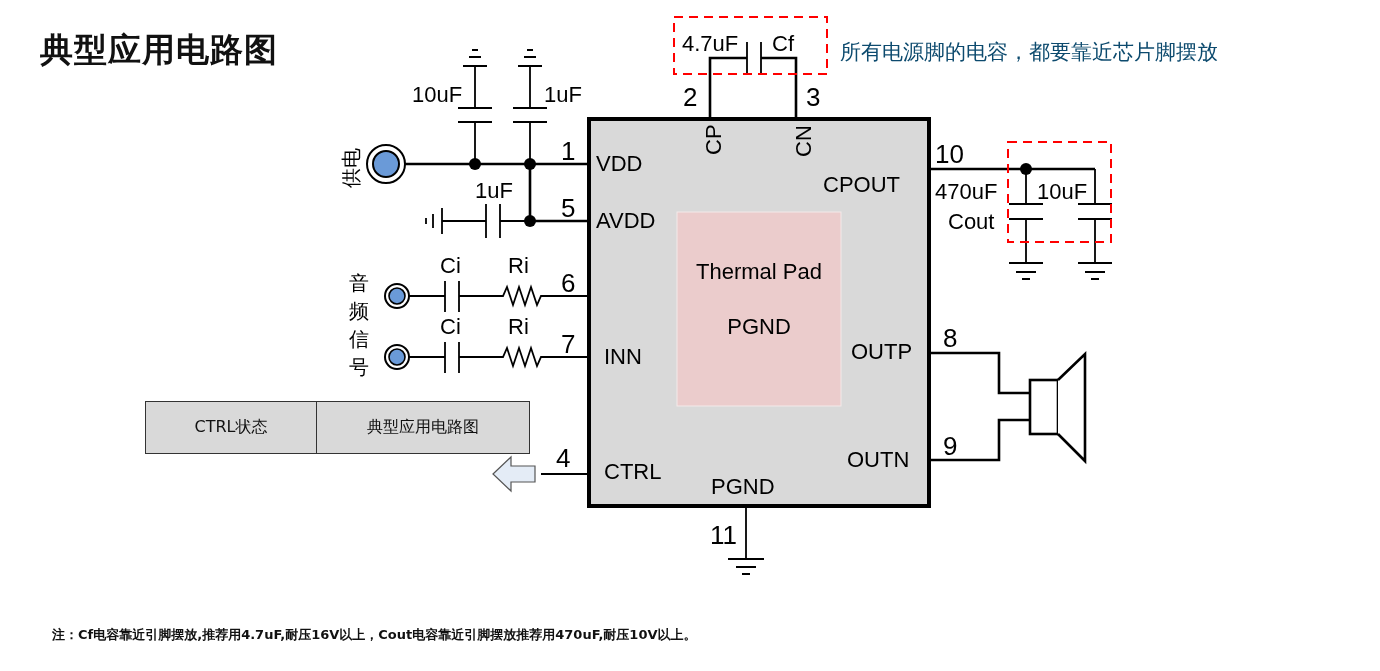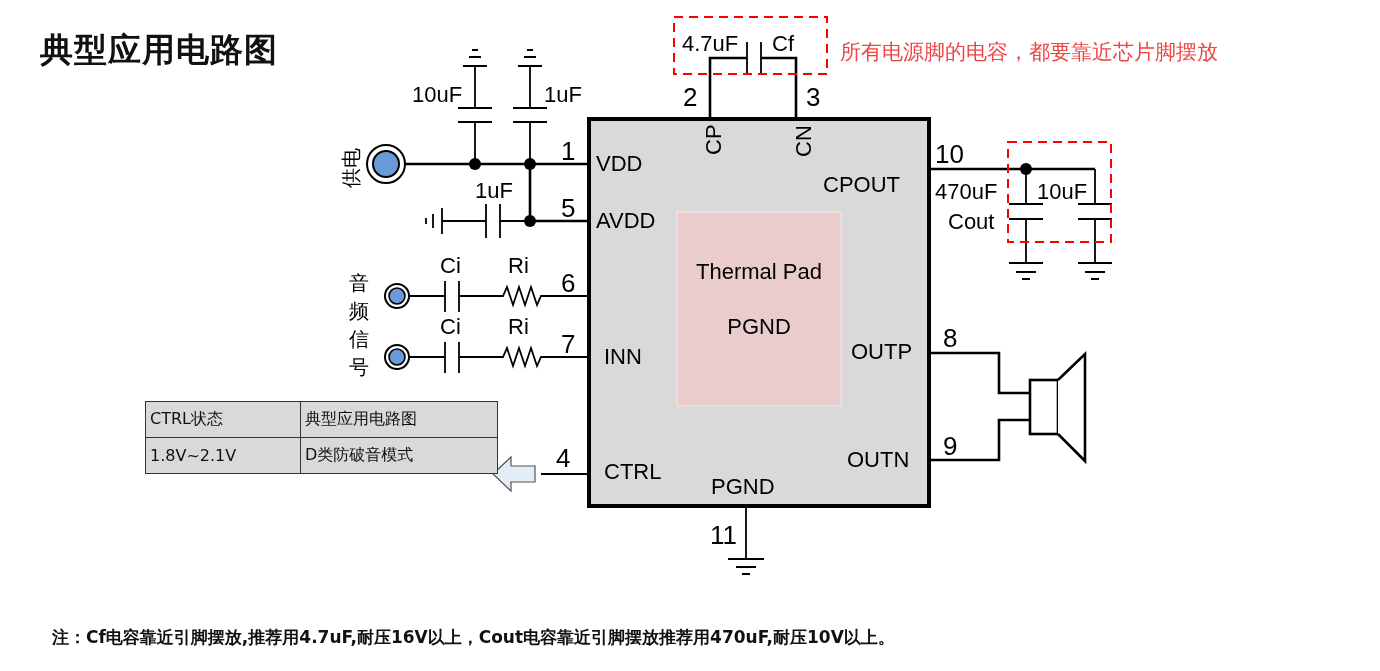--- a/index.html
+++ b/index.html
@@ -1,28 +1,28 @@
 <!DOCTYPE html>
 <html><head>
 <meta charset="utf-8">
 <style>
   html, body { margin: 0; padding: 0; background: #ffffff; }
   body { width: 1380px; height: 671px; position: relative; overflow: hidden; font-family: "Liberation Sans", "DejaVu Sans", sans-serif; color: #111; }
   #page-title { position: absolute; left: 40px; top: 28px; font-size: 33px; font-family: "DejaVu Sans", sans-serif; font-weight: bold; letter-spacing: 1px; margin: 0; }
-  #note { position: absolute; left: 52px; top: 626px; font-size: 17px; font-weight: bold; font-family: "DejaVu Sans", sans-serif; }
-  #red-note { position: absolute; left: 840px; top: 38px; font-size: 21px; color: #ef4444; font-family: "DejaVu Sans", sans-serif; }
+  #note { position: absolute; left: 52px; top: 626px; font-size: 13px; font-weight: bold; font-family: "DejaVu Sans", sans-serif; }
+  #red-note { position: absolute; left: 840px; top: 38px; font-size: 21px; color: #0c4a6e; font-family: "DejaVu Sans", sans-serif; }
   svg#schematic { position: absolute; left: 0; top: 0; }
   .w { stroke: #000; stroke-width: 2.6; fill: none; }
   .wt { stroke: #000; stroke-width: 1.8; fill: none; }
   .dash { stroke: #ff0000; stroke-width: 2; fill: none; stroke-dasharray: 9 6; }
   .lbl { font-family: "Liberation Sans", sans-serif; font-size: 22px; fill: #000; }
   .pin { font-family: "Liberation Sans", sans-serif; font-size: 26px; fill: #000; }
   .cjk { font-family: "DejaVu Sans", sans-serif; font-size: 20px; fill: #000; }
   #ctrl-table { position: absolute; left: 145px; top: 401px; border-collapse: collapse; background: #d9d9d9; font-size: 16px; }
-  #ctrl-table td { border: 1.5px solid #333; height: 27px; padding: 4px; font-family: "DejaVu Sans", sans-serif; }
+  #ctrl-table td { border: 1.5px solid #333; height: 27px; text-align: center; padding: 12px; font-family: "DejaVu Sans", sans-serif; }
   #ctrl-table td.c1 { width: 146px; }
   #ctrl-table td.c2 { width: 188px; }
 </style>
 </head>
 <body>
 
 <h1 id="page-title">典型应用电路图</h1>
 <div id="red-note">所有电源脚的电容，都要靠近芯片脚摆放</div>
 
 <svg id="schematic" width="1380" height="671" viewBox="0 0 1380 671">
@@ -131,20 +131,16 @@
     <path d="M1058 380 L1085 354 V461 L1058 434" fill="#fff" stroke="#000" stroke-width="2.6"></path>
   </g>
 </svg>
 
 <table id="ctrl-table">
   <tbody>
       <tr>
     <td class="c1">CTRL状态</td>
     <td class="c2">典型应用电路图</td>
   </tr>
-  <tr>
-    <td class="c1">1.8V~2.1V</td>
-    <td class="c2">D类防破音模式</td>
-  </tr>
 </tbody>
   </table>
 
 <div id="note">注：Cf电容靠近引脚摆放,推荐用4.7uF,耐压16V以上，Cout电容靠近引脚摆放推荐用470uF,耐压10V以上。</div>
 
 </body></html>

